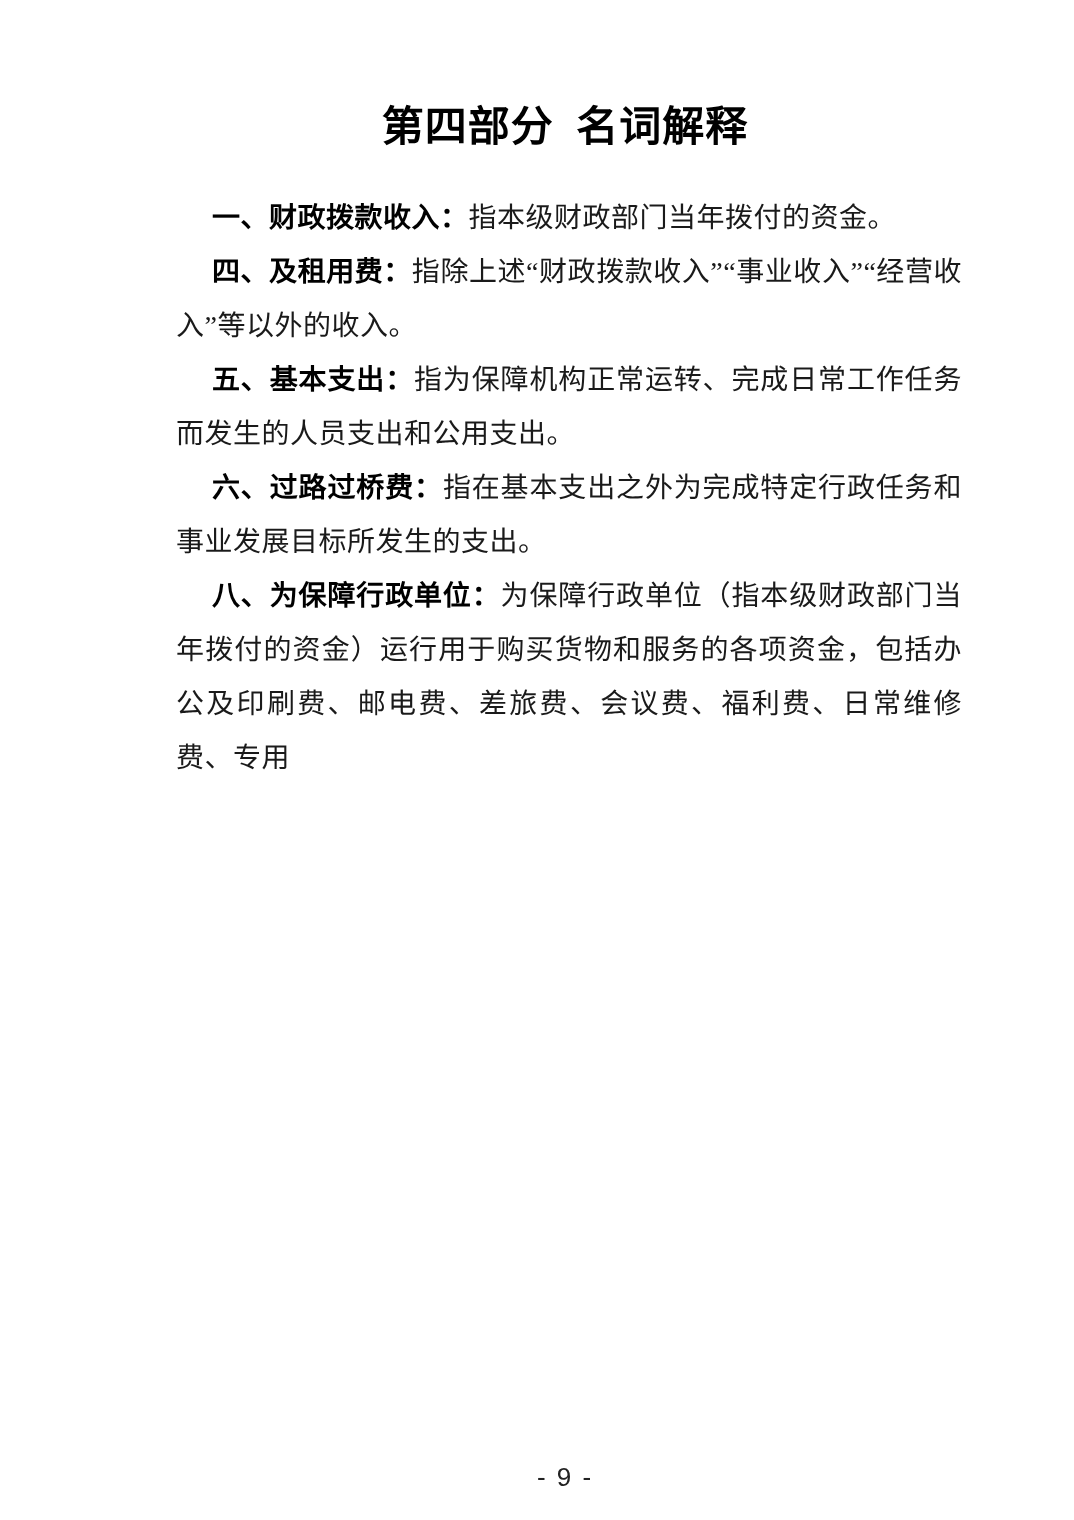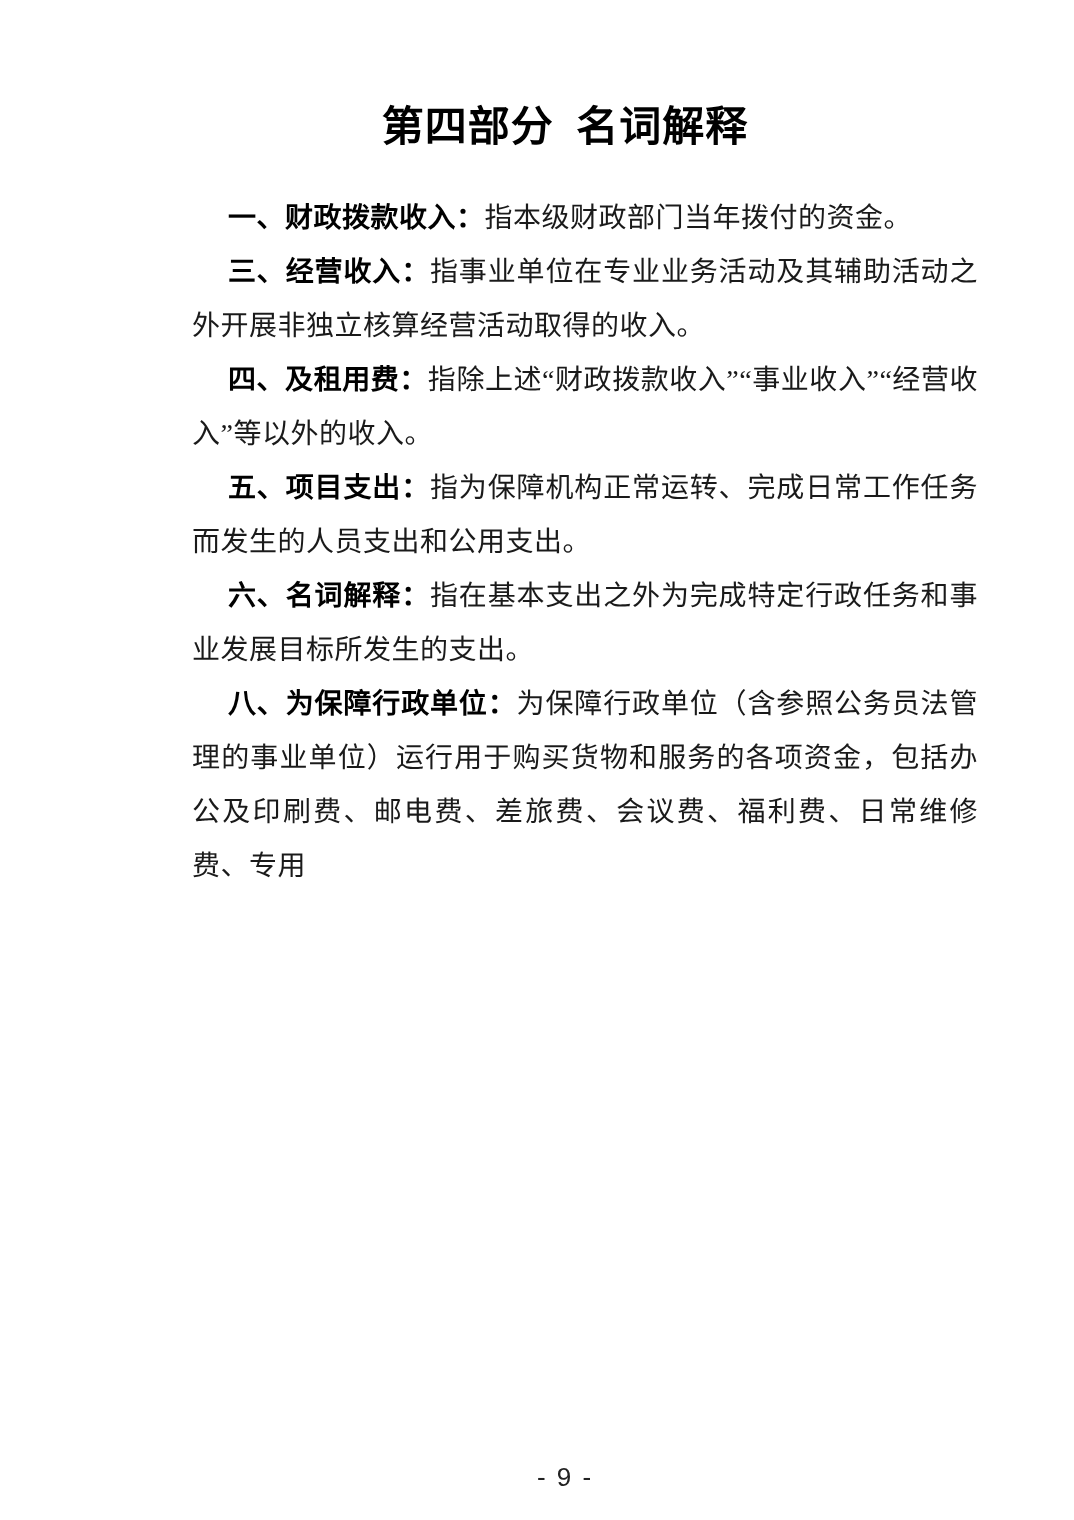--- a/index.html
+++ b/index.html
@@ -31,21 +31,21 @@
     font-weight: bold;
     color: #000000;
     letter-spacing: 1px;
     word-spacing: 10px;
     white-space: pre;
   }
 
   .content {
     position: absolute;
     top: 191px;
-    left: 164px;
+    left: 148px;
     width: 786px;
   }
 
   .term-paragraph {
     font-size: 28px;
     line-height: 54px;
     text-align: justify;
     text-justify: inter-ideograph;
     text-indent: 36px;
     color: #1a1a1a;
@@ -78,28 +78,27 @@
 
 <div class="page">
 
   <h1 class="doc-title">第四部分 名词解释</h1>
 
   <div class="content">
 
     <p class="term-paragraph"><span class="term-label">一、财政拨款收入：</span><span class="term-definition">指本级财政部门当年拨付的资金。</span></p>
 
 
-    <p class="term-paragraph"><span class="term-label">三、经营收入：</span><span class="term-definition">指事业单位在专业业务活动及其辅助活动之外开展非独立核算经营活动取得的收入。</span></p>
 
     <p class="term-paragraph"><span class="term-label">四、及租用费：</span><span class="term-definition">指除上述“财政拨款收入”“事业收入”“经营收入”等以外的收入。</span></p>
 
-    <p class="term-paragraph"><span class="term-label">五、项目支出：</span><span class="term-definition">指为保障机构正常运转、完成日常工作任务而发生的人员支出和公用支出。</span></p>
+    <p class="term-paragraph"><span class="term-label">五、基本支出：</span><span class="term-definition">指为保障机构正常运转、完成日常工作任务而发生的人员支出和公用支出。</span></p>
 
-    <p class="term-paragraph"><span class="term-label">六、名词解释：</span><span class="term-definition">指在基本支出之外为完成特定行政任务和事业发展目标所发生的支出。</span></p>
+    <p class="term-paragraph"><span class="term-label">六、过路过桥费：</span><span class="term-definition">指在基本支出之外为完成特定行政任务和事业发展目标所发生的支出。</span></p>
 
 
-    <p class="term-paragraph"><span class="term-label">八、为保障行政单位：</span><span class="term-definition">为保障行政单位（含参照公务员法管理的事业单位）运行用于购买货物和服务的各项资金，包括办公及印刷费、邮电费、差旅费、会议费、福利费、日常维修费、专用</span></p>
+    <p class="term-paragraph"><span class="term-label">八、为保障行政单位：</span><span class="term-definition">为保障行政单位（指本级财政部门当年拨付的资金）运行用于购买货物和服务的各项资金，包括办公及印刷费、邮电费、差旅费、会议费、福利费、日常维修费、专用</span></p>
 
   </div>
 
   <div class="page-footer">- 9 -</div>
 
 </div>
 
 </body></html>

